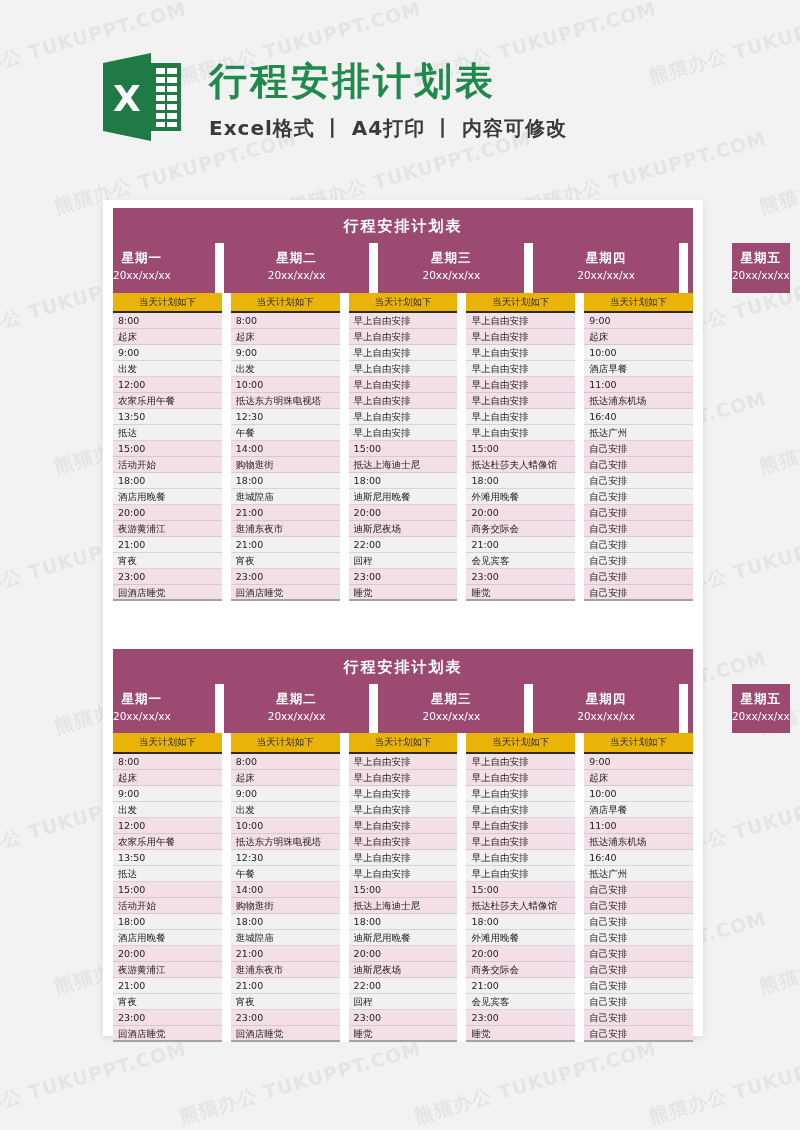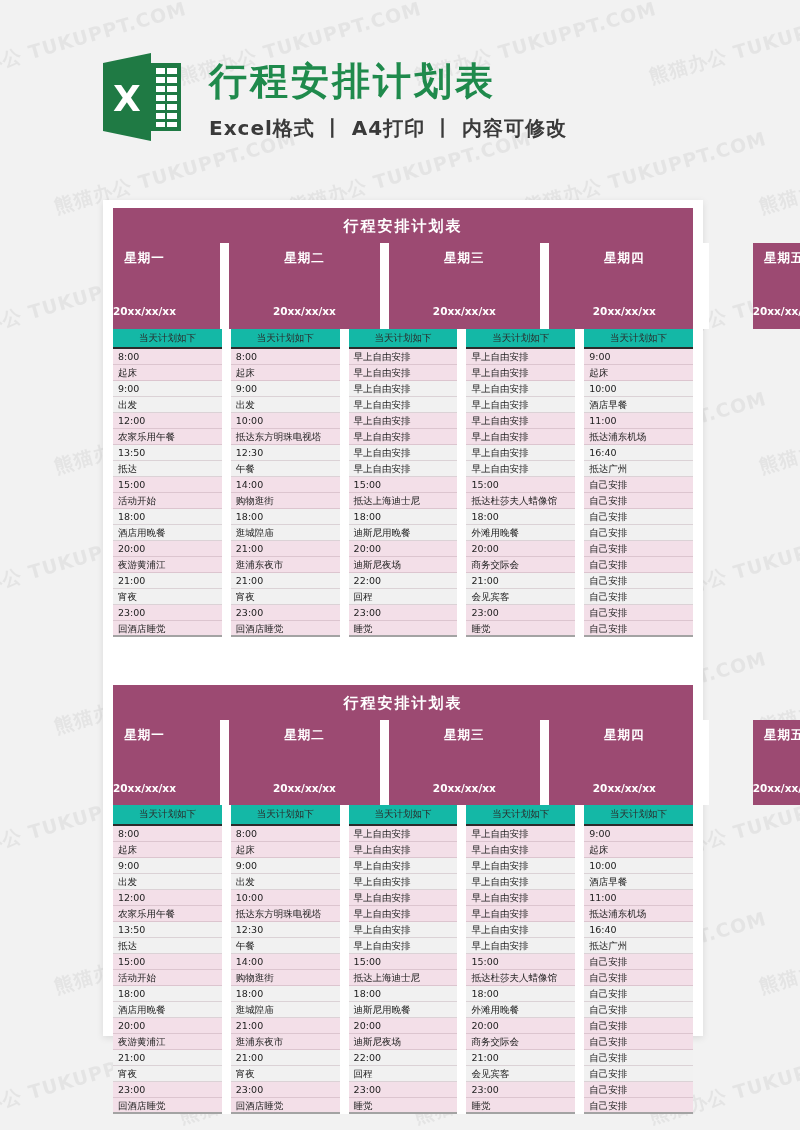--- a/index.html
+++ b/index.html
@@ -113,41 +113,40 @@
     padding: 6px 0 9px 0;
   }
   .day-head .dow {
     font-size: 12.5px;
     font-weight: bold;
     letter-spacing: 1px;
     line-height: 1.5;
   }
   .day-head .date {
     font-size: 10.5px;
-    font-weight: bold;
+    font-weight: normal;
     line-height: 1.5;
-    margin-top: 36px;
   }
   .col-gap {
     flex: 0 0 9px;
     background: #ffffff;
   }
 
   
   .cols-row {
     display: flex;
     background: #ffffff;
   }
   .col {
     flex: 1 1 0;
     display: flex;
     flex-direction: column;
   }
   .col-subhead {
-    background: #14b8a6;
+    background: #eab308;
     border-bottom: 2px solid #2b2b2b;
     text-align: center;
     font-size: 9.5px;
     color: #2b2b2b;
     padding: 3px 0 3px 0;
     line-height: 1.3;
   }
   .cell {
     font-size: 9.5px;
     color: #222222;

